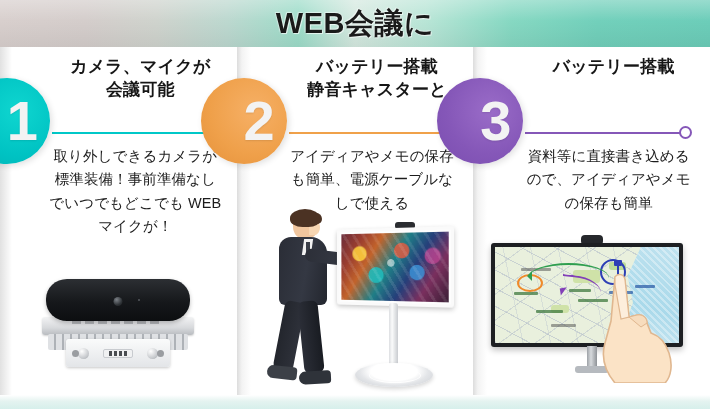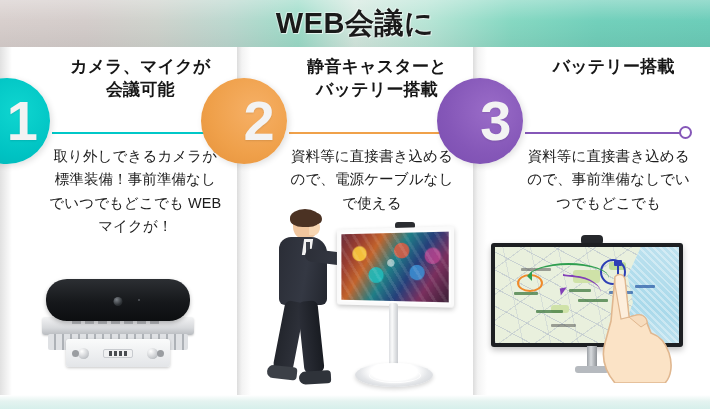--- a/index.html
+++ b/index.html
@@ -363,30 +363,30 @@
     </div>
   </div>
 
   <div class="col">
 
     <div class="badge" style="background:radial-gradient(circle at 62% 38%,#f6b066 0%,#efa04a 58%,#e5913a 100%);box-shadow:2px 2px 6px rgba(0,0,0,.12);">
       <span>2</span>
     </div>
 
     <div class="heading">
+      <div>バッテリー搭載</div>
       <div>静音キャスターと</div>
-      <div>バッテリー搭載</div>
     </div>
 
     <div class="rule" style="color:#f0a14a;">
       <div class="line" style="background:#f0a14a;"></div>
       <div class="dot"></div>
     </div>
 
-    <div class="body-copy">資料等に直接書き込めるので、電源ケーブルなしで使える</div>
+    <div class="body-copy">アイディアやメモの保存も簡単、電源ケーブルなしで使える</div>
 
     <div class="art">
       <div class="scene2">
 
         <div class="man">
           <div class="m-head"></div>
           <div class="m-face"></div>
           <div class="m-hair"></div>
           <div class="m-torso"></div>
           <div class="m-shirt"></div>
@@ -420,21 +420,21 @@
 
     <div class="heading">
       <div>バッテリー搭載</div>
     </div>
 
     <div class="rule" style="color:#8557b8;">
       <div class="line" style="background:#8557b8;"></div>
       <div class="dot"></div>
     </div>
 
-    <div class="body-copy">資料等に直接書き込めるので、事前準備なしでいつでもどこでも</div>
+    <div class="body-copy">資料等に直接書き込めるので、アイディアやメモの保存も簡単</div>
 
     <div class="art">
       <div class="scene3">
 
         <div class="tv-cam"></div>
 
         <div class="tv">
           <div class="tv-screen">
             <div class="map-roads"></div>
             <div class="map-water"></div>

